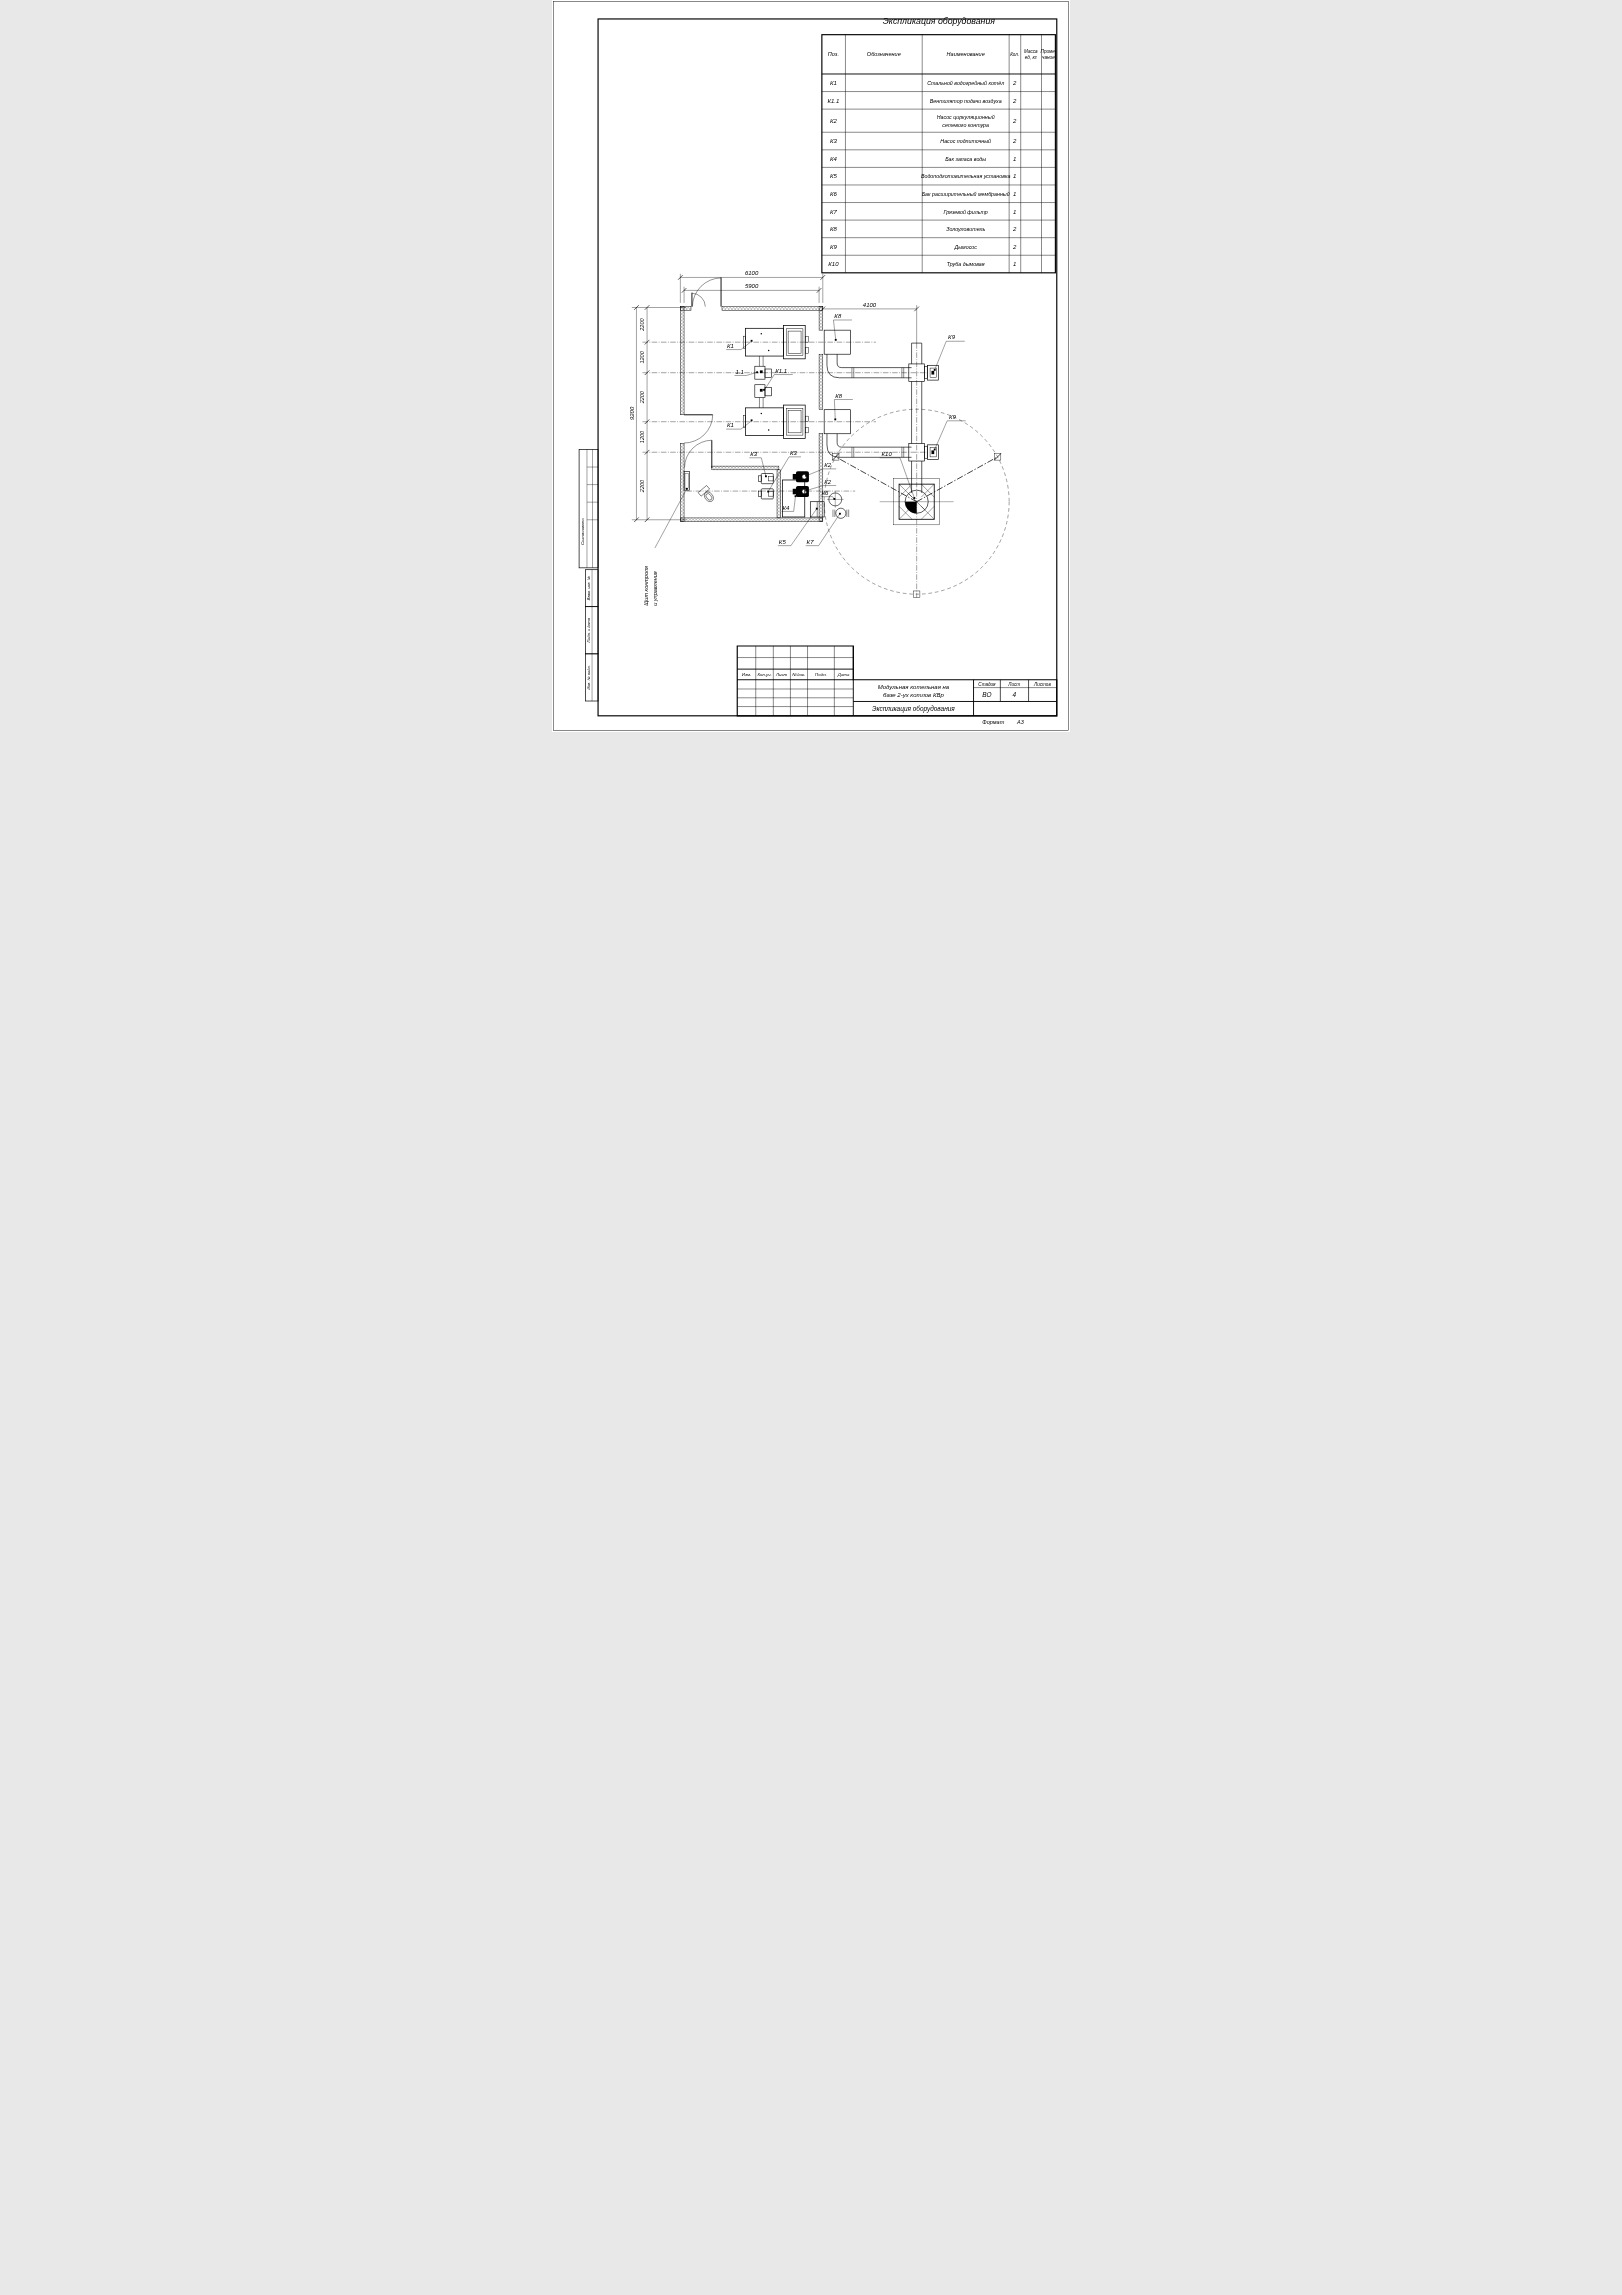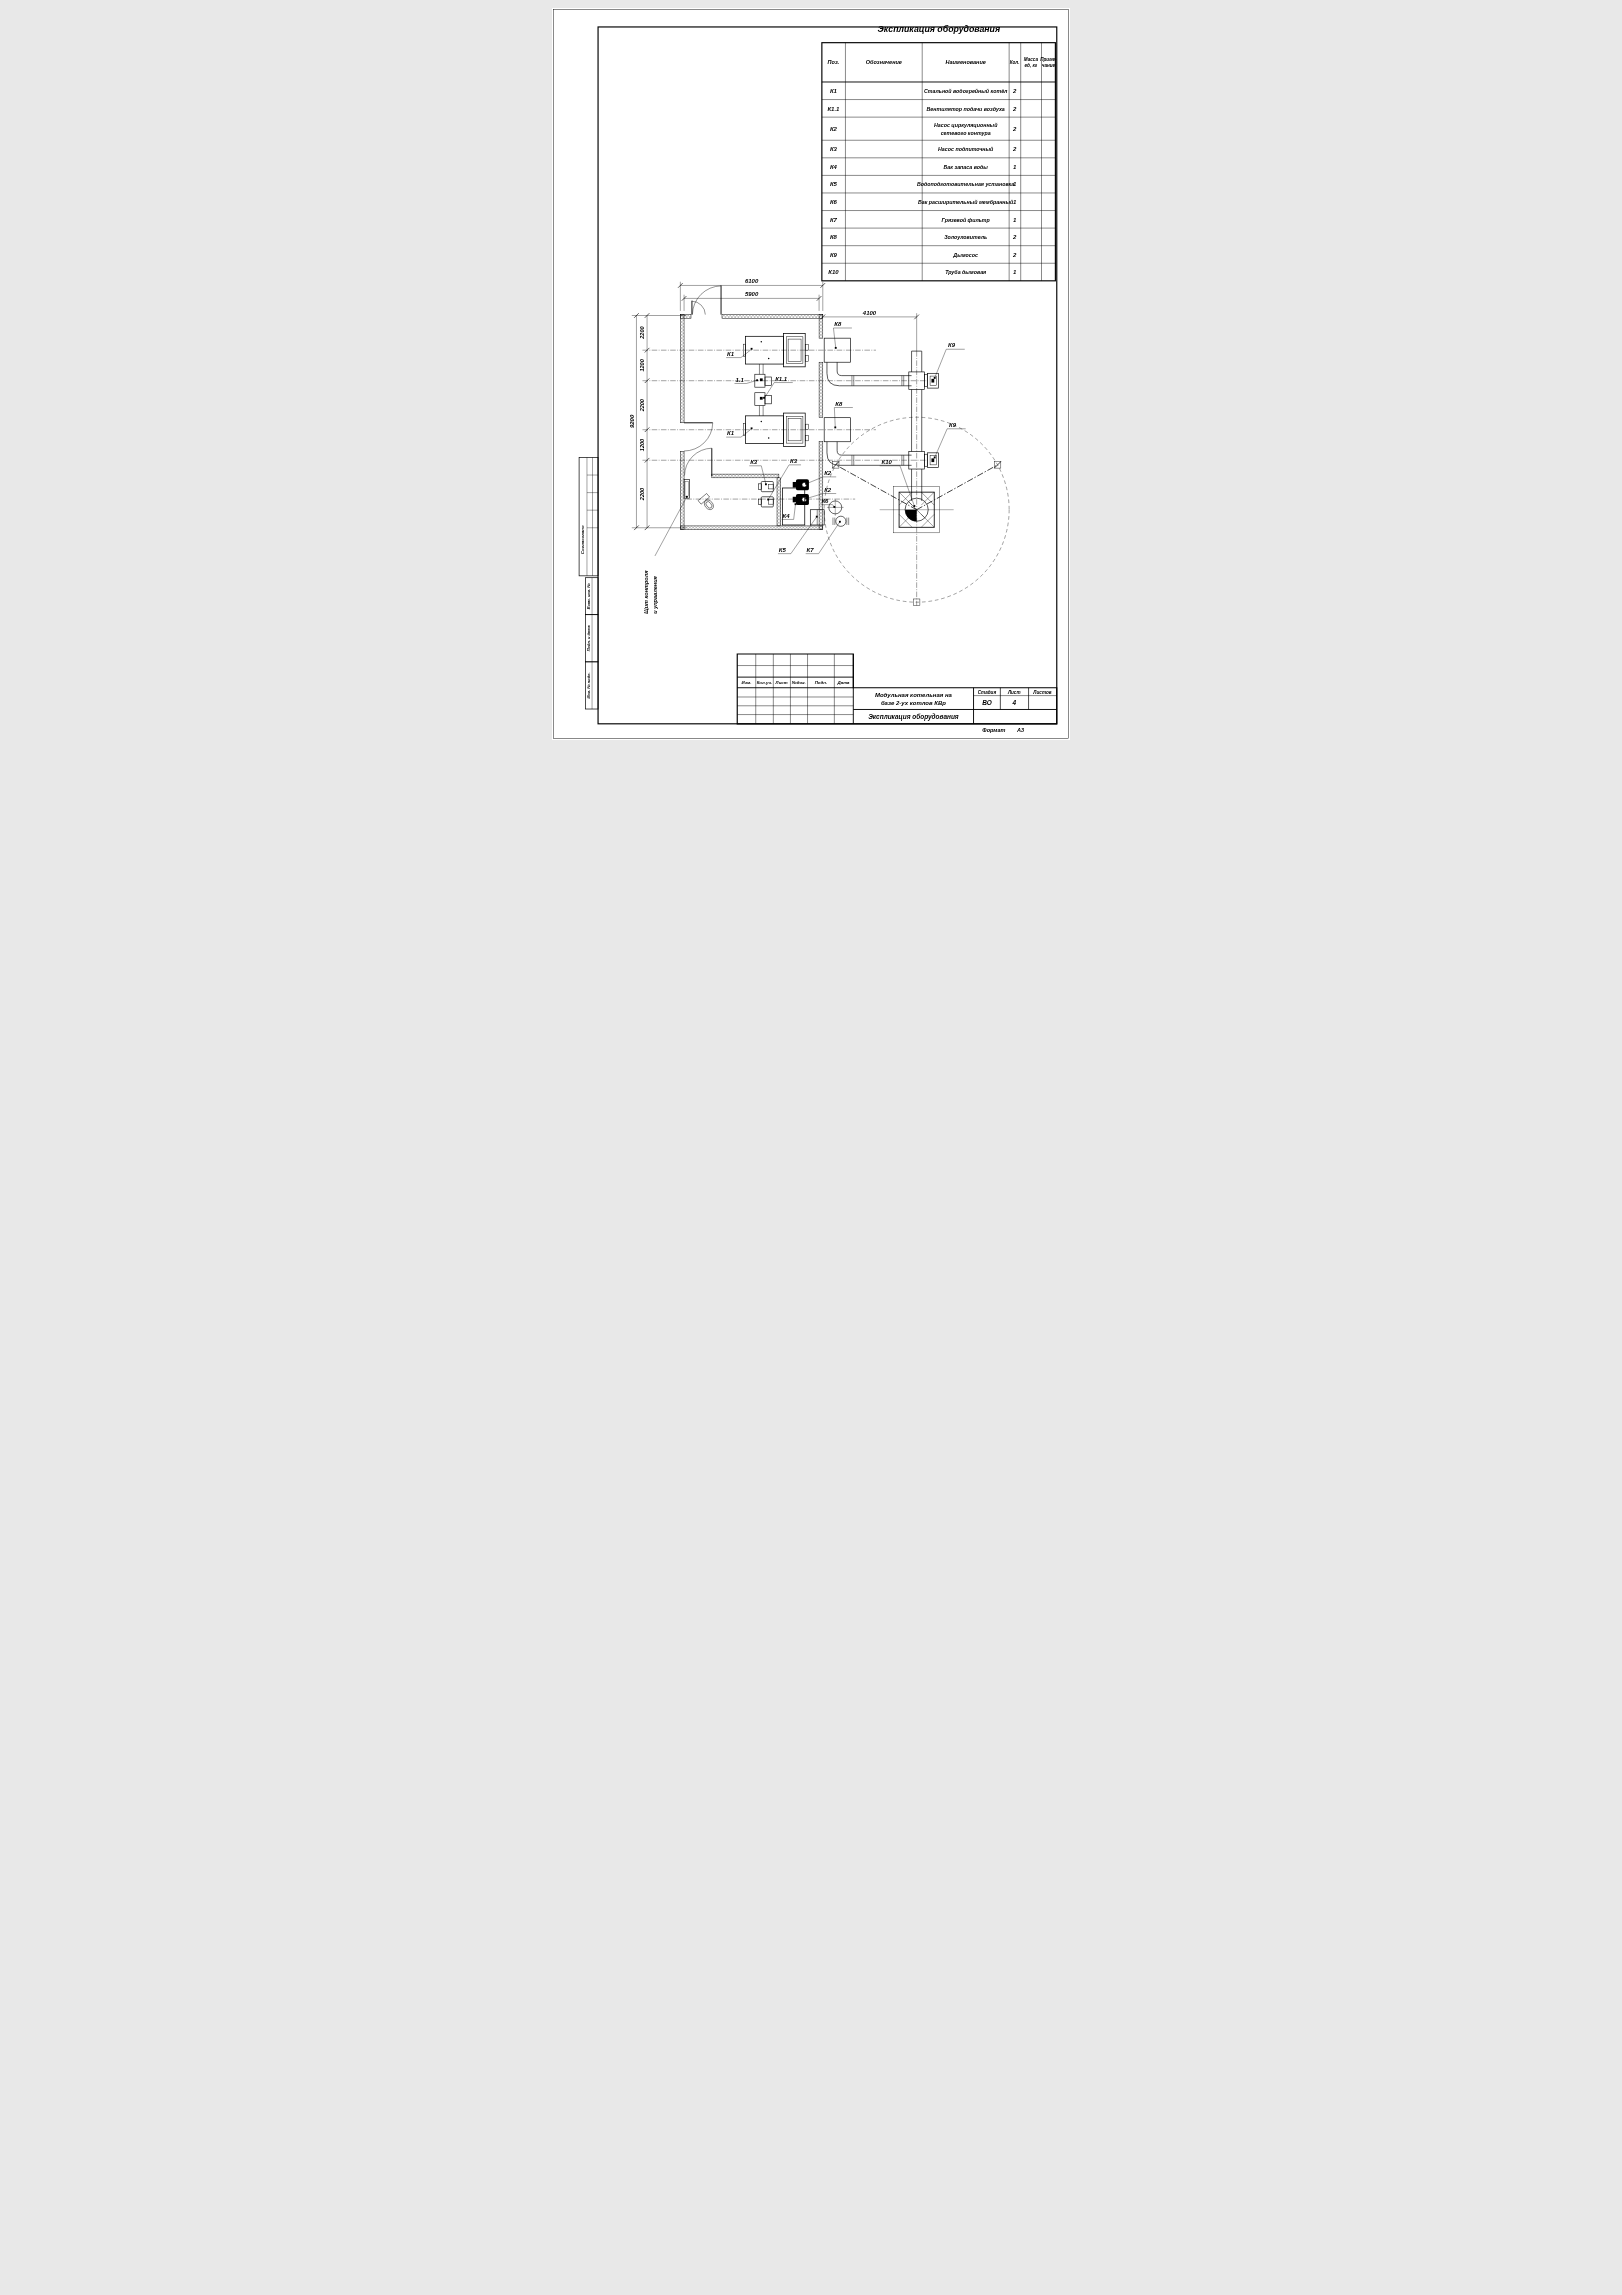--- a/index.html
+++ b/index.html
@@ -1,17 +1,17 @@
 <!DOCTYPE html>
 <html style="font-size:7.4px"><head>
 <meta charset="utf-8">
 <style>
   html,body{margin:0;padding:0;background:#e8e8e8;}
-  .page{position:relative;width:518px;height:732px;background:#ffffff;margin:8px auto;
-        font-family:"Liberation Sans",sans-serif;font-weight:bold;}
+  .page{position:relative;width:518px;height:732px;background:#ffffff;margin:0 auto;
+        font-family:"Liberation Sans",sans-serif;}
   svg{position:absolute;left:0;top:0;}
   svg text{font-family:"Liberation Sans",sans-serif;font-style:italic;fill:#000;}
   .t13{font-size:13px;}
   .t12{font-size:12px;}
   .t11{font-size:11.5px;}
   .t10{font-size:10px;}
   .t9{font-size:9.5px;}
   .t8{font-size:8.5px;}
   .t14{font-size:14px;}
   .t19{font-size:19px;}

